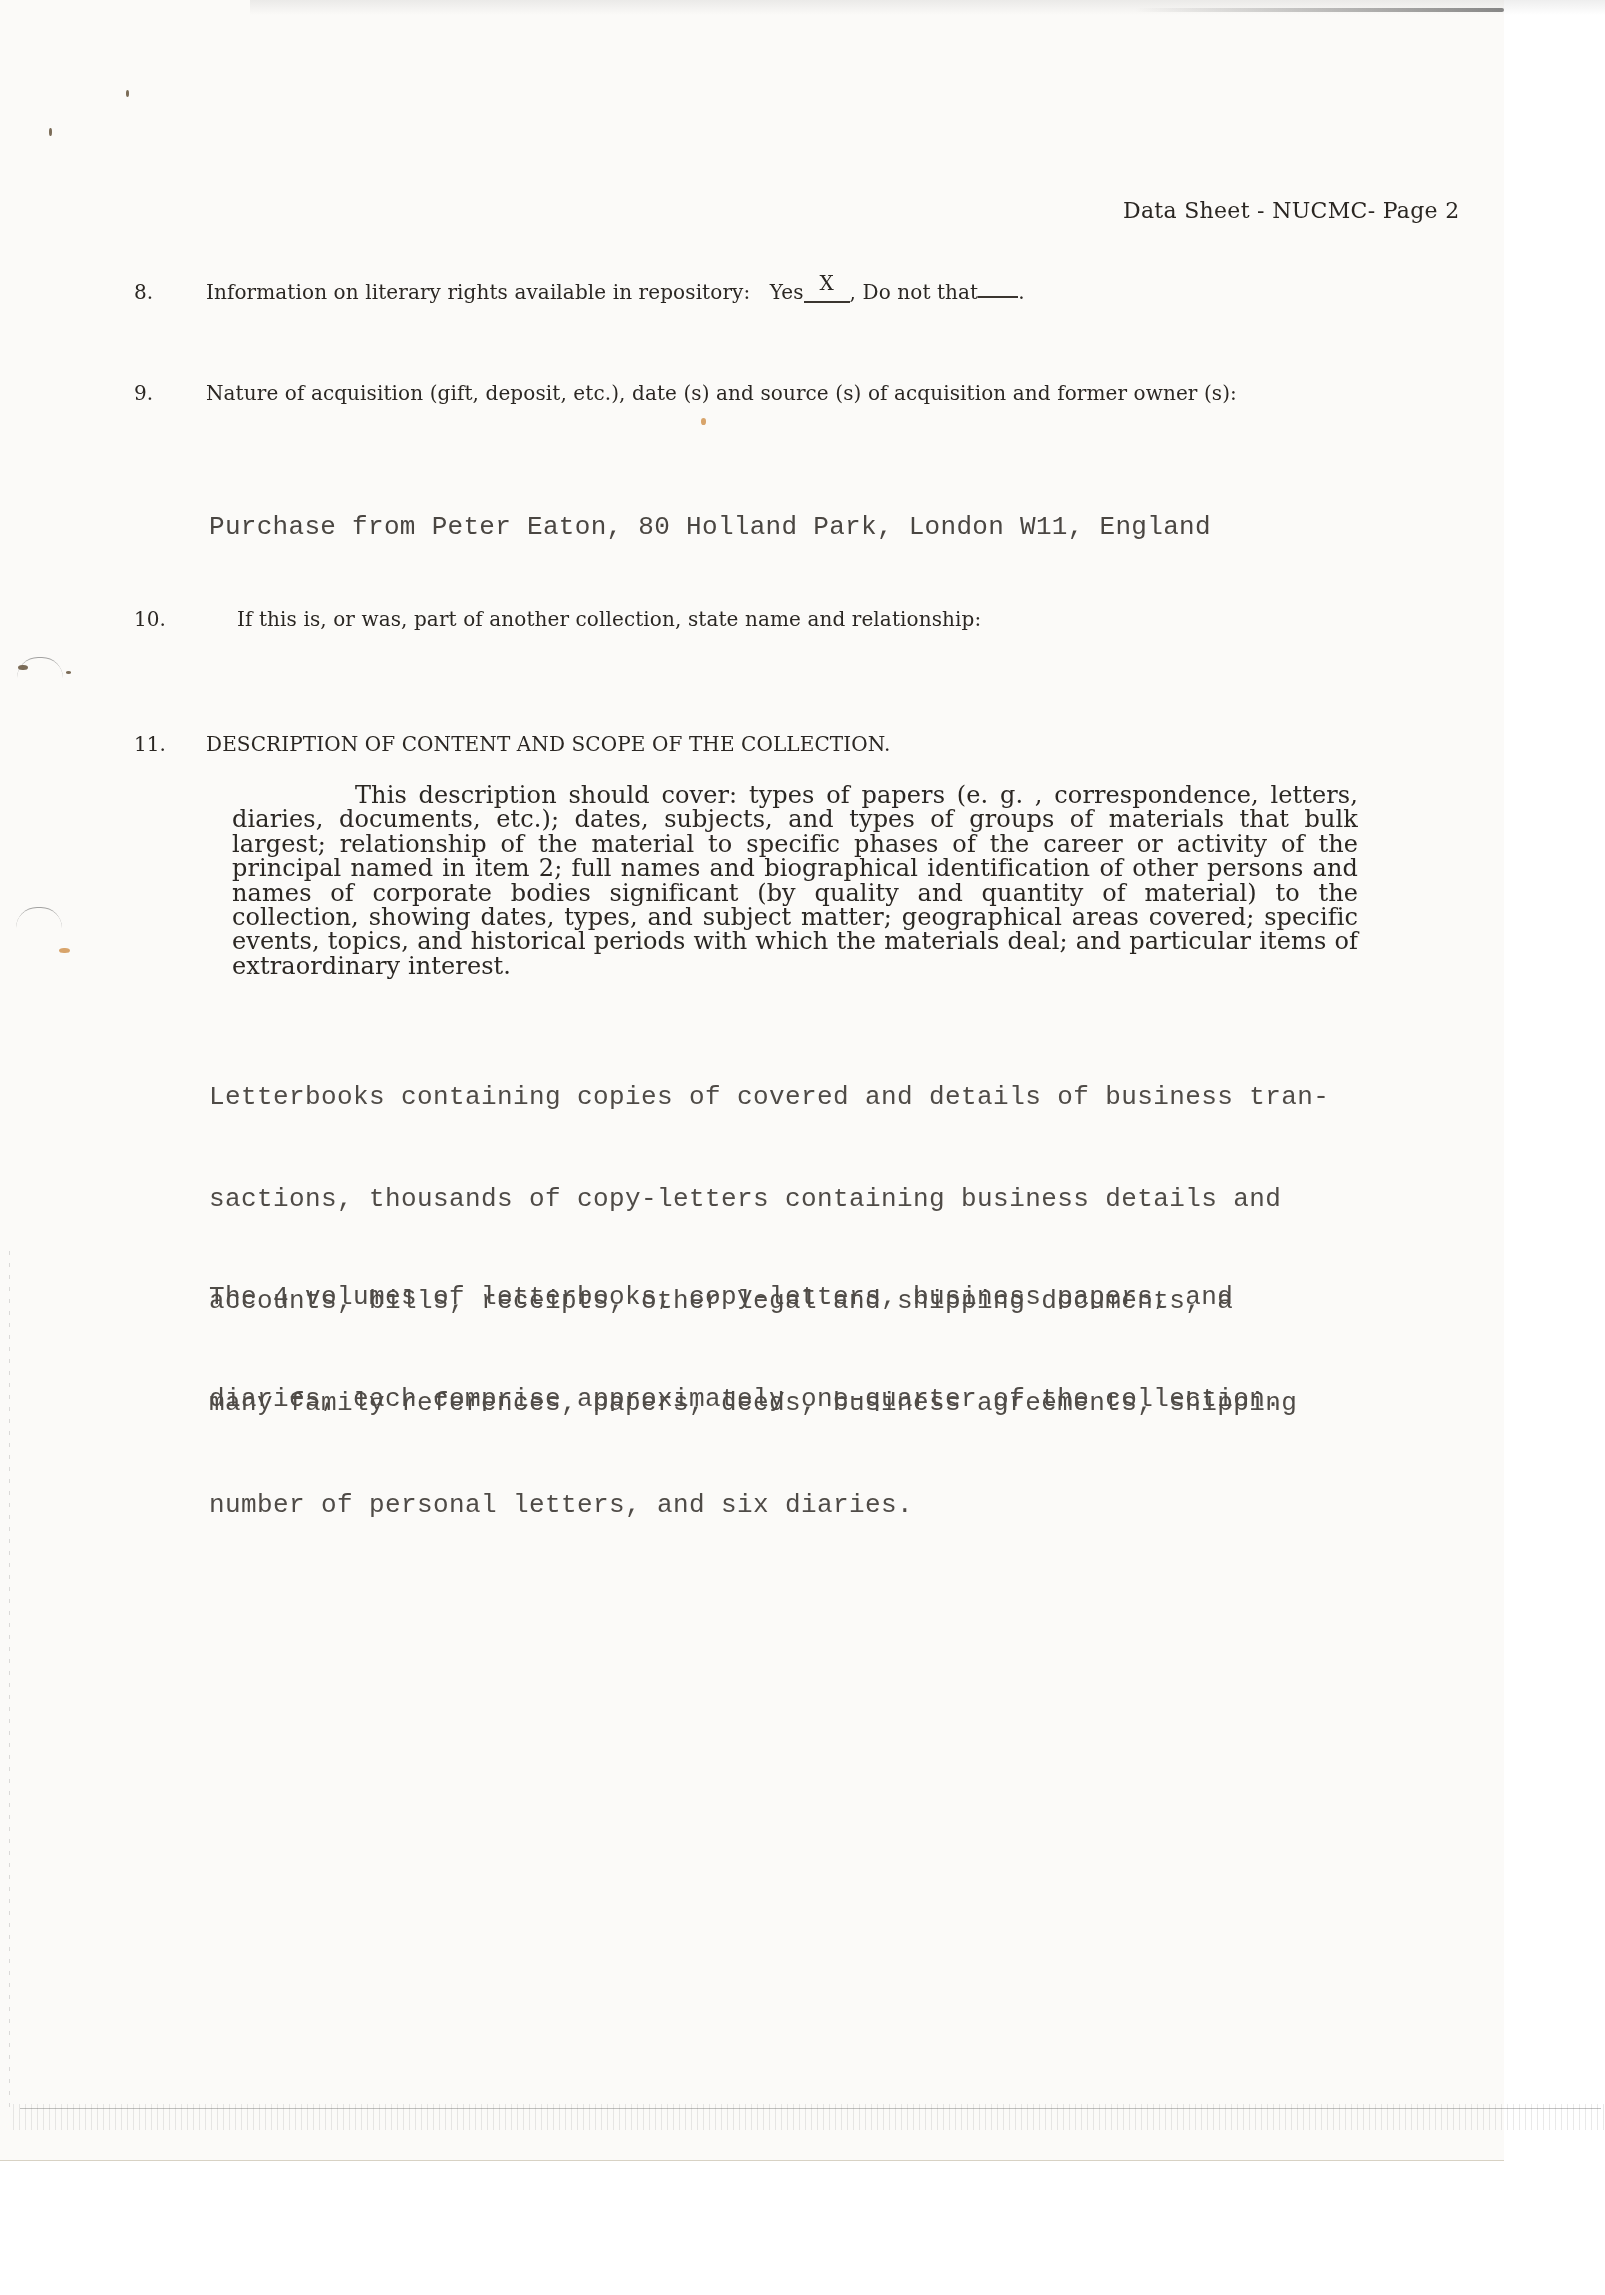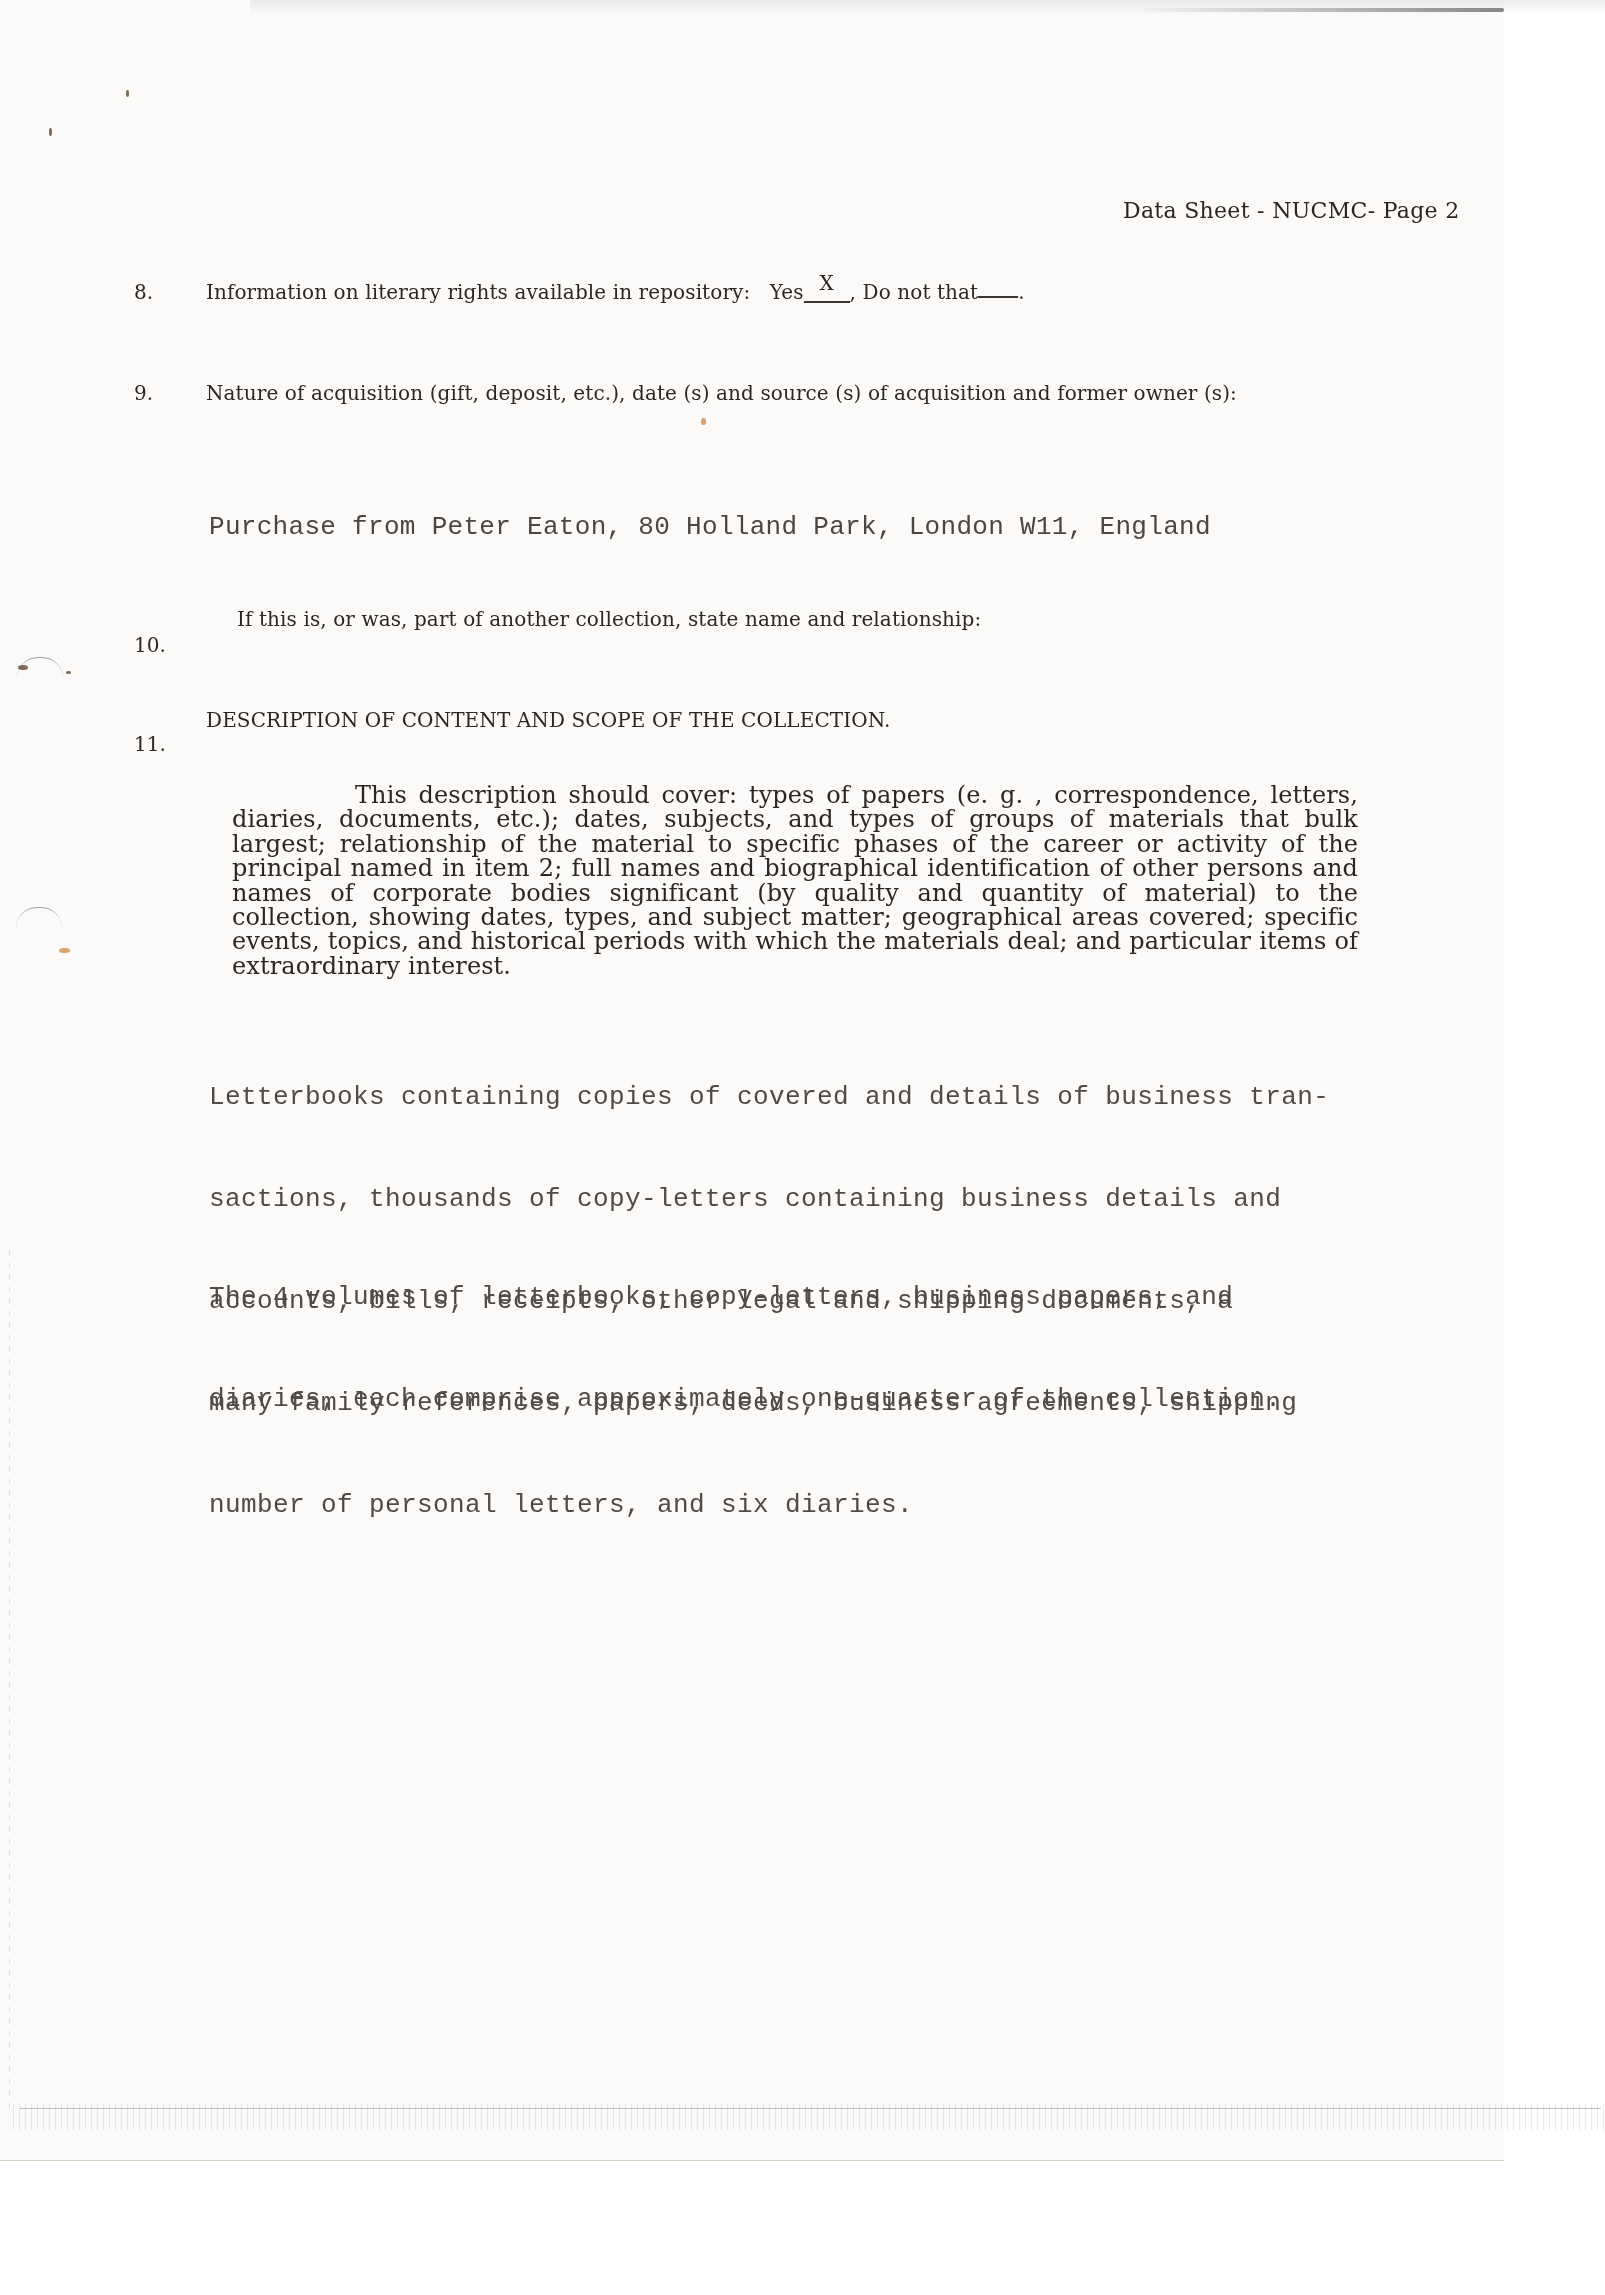--- a/index.html
+++ b/index.html
@@ -183,25 +183,25 @@
     <span>Information on literary rights available in repository:</span>
     <span>&nbsp;</span>
     <span>Yes</span><span class="blank"><span class="mark-x">X</span></span><span>,</span>
     <span>Do not that</span><span class="blank blank-short"><span></span></span><span>.</span>
   </div>
 
   <div class="item-num" style="top:381px;">9.</div>
   <div class="item-text" style="top:381px;">Nature of acquisition (gift, deposit, etc.), date (s) and source (s) of acquisition and former owner (s):</div>
   <div class="typed" style="top:476px;">Purchase from Peter Eaton, 80 Holland Park, London W11, England</div>
 
-  <div class="item-num" style="top:633px;">10.</div>
+  <div class="item-num" style="top:607px;">10.</div>
   <div class="item-text" style="top:607px;margin-left:31px;">If this is, or was, part of another collection, state name and relationship:</div>
 
   <div class="item-num" style="top:732px;">11.</div>
-  <div class="item-text" style="top:708px;">DESCRIPTION OF CONTENT AND SCOPE OF THE COLLECTION.</div>
+  <div class="item-text" style="top:732px;">DESCRIPTION OF CONTENT AND SCOPE OF THE COLLECTION.</div>
   <div class="instructions">This description should cover: types of papers (e. g. , correspondence, letters, diaries, documents, etc.); dates, subjects, and types of groups of materials that bulk largest; relationship of the material to specific phases of the career or activity of the principal named in item 2; full names and biographical identification of other persons and names of corporate bodies significant (by quality and quantity of material) to the collection, showing dates, types, and subject matter; geographical areas covered; specific events, topics, and historical periods with which the materials deal; and particular items of extraordinary interest.</div>
 
   <div class="typed-para" style="top:1012px;">
     <div>Letterbooks containing copies of covered and details of business tran-</div>
     <div>sactions, thousands of copy-letters containing business details and</div>
     <div>accounts, bills, receipts, other legal and shipping documents, a</div>
     <div>many family references, papers, deeds, business agreements, shipping</div>
     <div>number of personal letters, and six diaries.</div>
   </div>
 

